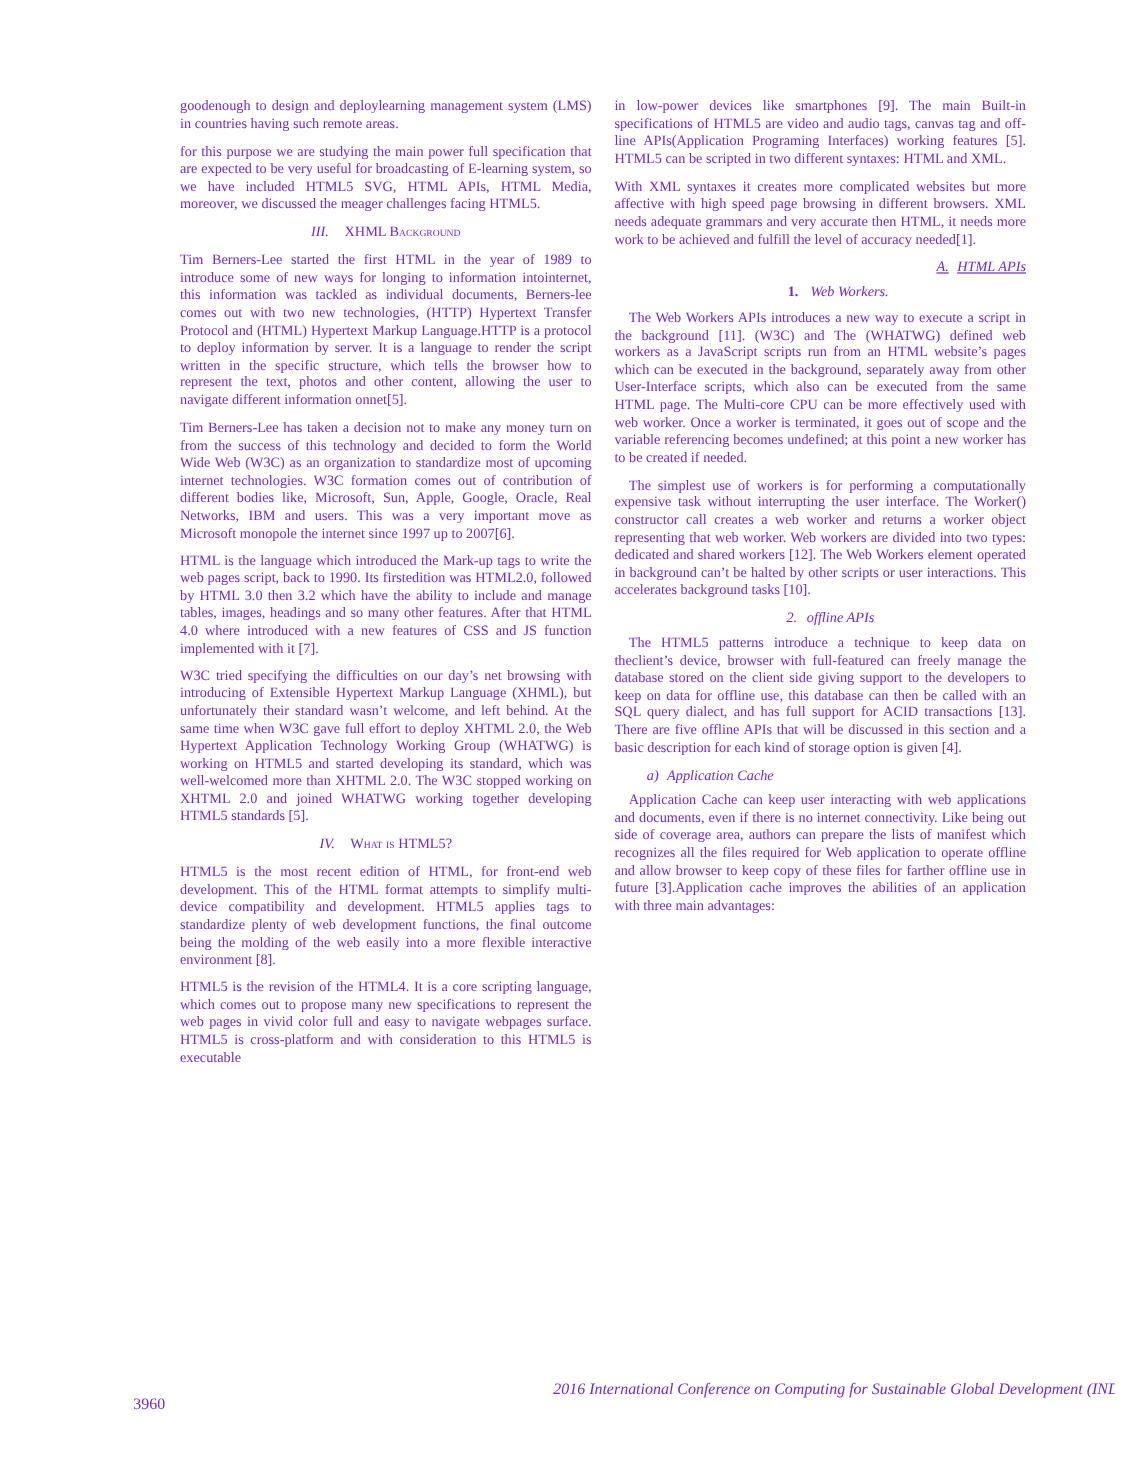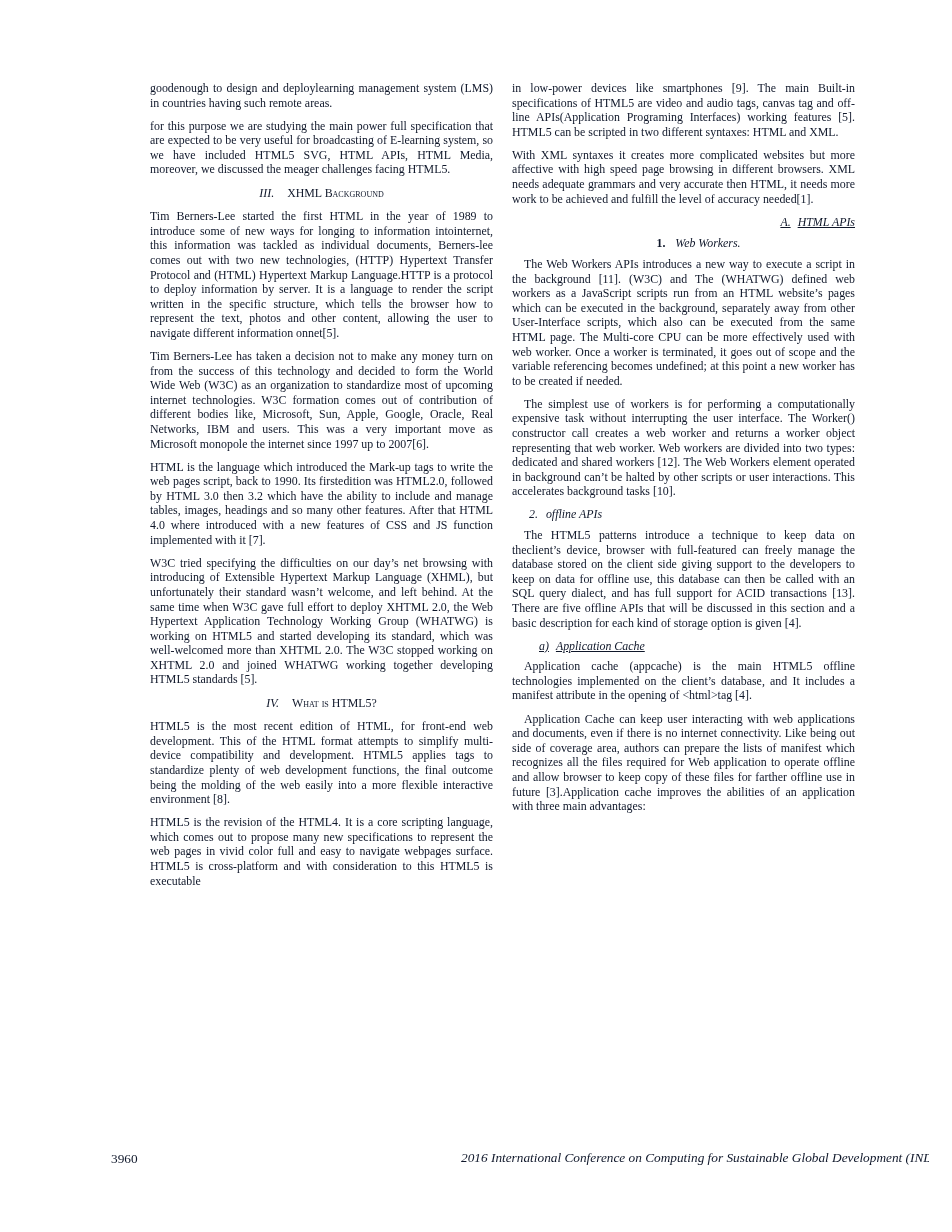--- a/index.html
+++ b/index.html
@@ -3,21 +3,21 @@
 <meta charset="utf-8">
 <style>
   * { margin: 0; padding: 0; box-sizing: border-box; }
   html, body { background: #ffffff; }
   .page {
     position: relative;
     width: 906px;
     height: 1232px;
     background: #ffffff;
     font-family: "Liberation Serif", serif;
-    color: #0f172a;
+    color: #6d28d9;
     overflow: hidden;
     margin: 0 auto;
   }
   .content {
     position: absolute;
     top: 81px;
     left: 127px;
     width: 705px;
     display: flex;
     gap: 19px;
@@ -52,44 +52,43 @@
     padding-left: 30px;
     text-align: center;
   }
   .numbered-item .label { font-weight: bold; margin-right: 10px; }
   .numbered-item .title { font-style: italic; }
 
   .list-item {
     font-style: italic;
     margin: 4px 0 6px 0;
     padding-left: 17px;
-    text-align: left;
+    text-align: center;
   }
   .list-item .label { margin-right: 8px; }
 
   .alpha-item {
     font-style: italic;
     margin: 4px 0 6px 0;
     padding-left: 27px;
     text-align: left;
-    text-decoration: underline;
   }
   .alpha-item .label { margin-right: 7px; }
 
   .footer {
     position: absolute;
     top: 1150px;
     left: 0;
     width: 952px;
     font-size: 13.3px;
   }
   .footer .page-num {
     position: absolute;
     left: 88px;
-    top: 1px;
+    top: 12px;
     font-style: normal;
     text-align: center;
   }
   .footer .conf {
     display: block;
     text-align: right;
     font-style: italic;
     padding-left: 13px;
   }
 </style>
@@ -113,21 +112,20 @@
     <div class="col" id="right-col">
         <p class="para">in low-power devices like smartphones [9]. The main Built-in specifications of HTML5 are video and audio tags, canvas tag and off-line APIs(Application Programing Interfaces) working features [5]. HTML5 can be scripted in two different syntaxes: HTML and XML.</p>
         <p class="para">With XML syntaxes it creates more complicated websites but more affective with high speed page browsing in different browsers. XML needs adequate grammars and very accurate then HTML, it needs more work to be achieved and fulfill the level of accuracy needed[1].</p>
         <div class="subsection-heading"><span class="label">A.</span><span class="title">HTML APIs</span></div>
         <div class="numbered-item"><span class="label">1.</span><span class="title">Web Workers.</span></div>
         <p class="para indent">The Web Workers APIs introduces a new way to execute a script in the background [11]. (W3C) and The (WHATWG) defined web workers as a JavaScript scripts run from an HTML website’s pages which can be executed in the background, separately away from other User-Interface scripts, which also can be executed from the same HTML page. The Multi-core CPU can be more effectively used with web worker. Once a worker is terminated, it goes out of scope and the variable referencing becomes undefined; at this point a new worker has to be created if needed.</p>
         <p class="para indent">The simplest use of workers is for performing a computationally expensive task without interrupting the user interface. The Worker() constructor call creates a web worker and returns a worker object representing that web worker. Web workers are divided into two types: dedicated and shared workers [12]. The Web Workers element operated in background can’t be halted by other scripts or user interactions. This accelerates background tasks [10].</p>
         <div class="list-item"><span class="label">2.</span><span class="title">offline APIs</span></div>
         <p class="para indent">The HTML5 patterns introduce a technique to keep data on theclient’s device, browser with full-featured can freely manage the database stored on the client side giving support to the developers to keep on data for offline use, this database can then be called with an SQL query dialect, and has full support for ACID transactions [13]. There are five offline APIs that will be discussed in this section and a basic description for each kind of storage option is given [4].</p>
         <div class="alpha-item"><span class="label">a)</span><span class="title">Application Cache</span></div>
-        <p class="para indent">Application cache (appcache) is the main HTML5 offline technologies implemented on the client’s database, and It includes a manifest attribute in the opening of &lt;html&gt;tag [4].</p>
         <p class="para indent">Application Cache can keep user interacting with web applications and documents, even if there is no internet connectivity. Like being out side of coverage area, authors can prepare the lists of manifest which recognizes all the files required for Web application to operate offline and allow browser to keep copy of these files for farther offline use in future [3].Application cache improves the abilities of an application with three main advantages:</p>
       </div>
   </div>
   <div class="footer">
     <span class="page-num">3960</span>
     <span class="conf">2016 International Conference on Computing for Sustainable Global Development (INDIACom)</span>
   </div>
 </div>
 
 </body></html>

